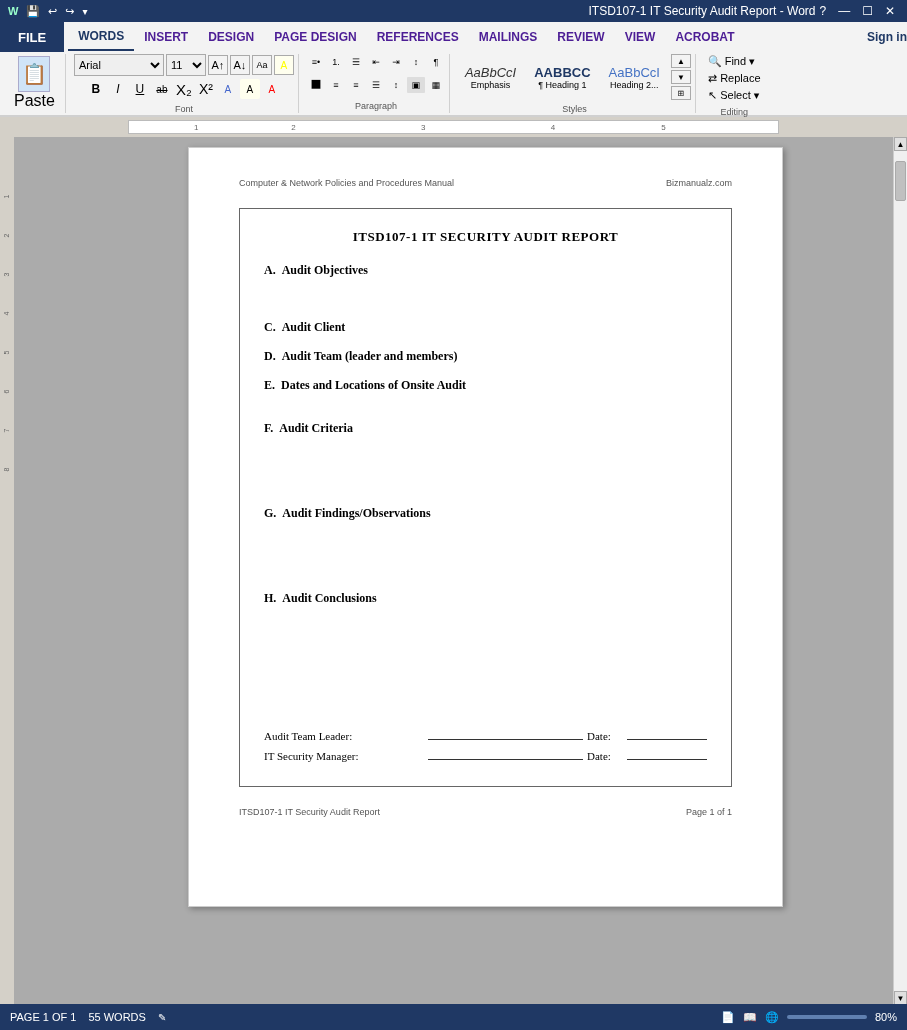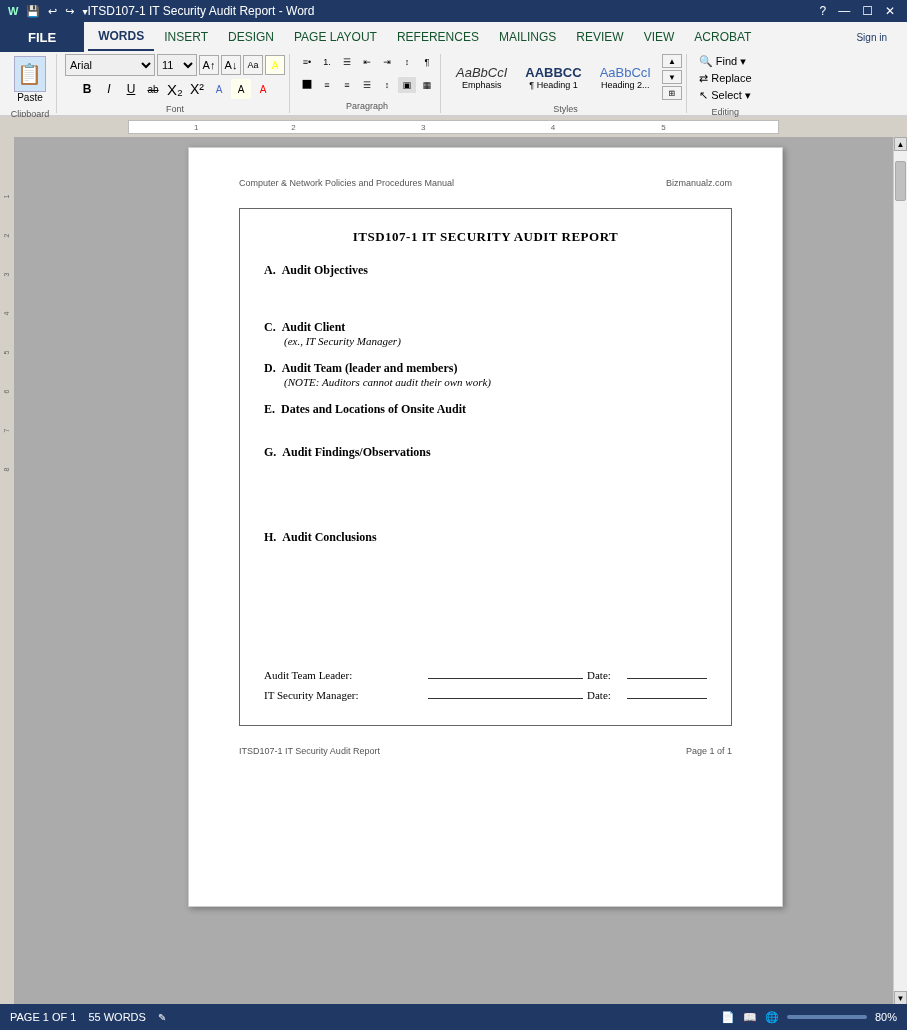--- a/index.html
+++ b/index.html
@@ -9,45 +9,46 @@
     .title-bar {
       background: #1f3864;
       color: white;
       height: 22px;
       display: flex;
       align-items: center;
       justify-content: space-between;
       padding: 0 8px;
       font-size: 12px;
     }
-    .title-bar-title { flex: 1; text-align: left; font-size: 12px; }
+    .title-bar-title { flex: 1; text-align: right; font-size: 12px; }
     .title-bar-controls { display: flex; gap: 4px; }
     .title-bar-controls span { cursor: pointer; color: white; font-size: 12px; padding: 0 4px; }
 
     
     .ribbon { background: #f3f3f3; border-bottom: 1px solid #d0d0d0; }
 
     
     .tab-bar { display: flex; align-items: stretch; height: 30px; }
     .file-tab {
       background: #1f3864;
       color: white;
-      padding: 0 28px;
+      padding: 0 18px;
       display: flex;
       align-items: center;
       font-size: 13px;
       font-weight: bold;
       cursor: pointer;
     }
     .ribbon-tabs { display: flex; align-items: center; padding: 0 4px; }
     .ribbon-tab {
       padding: 6px 10px;
       font-size: 12px;
       cursor: pointer;
-      color: #14532d;
+      color: #4c1d95;
+      font-weight: bold;
     }
     .ribbon-tab.active {
       border-bottom: 2px solid #1f3864;
       color: #1f3864;
       font-weight: bold;
     }
 
     
     .toolbar-row {
       background: #f3f3f3;
@@ -176,37 +177,37 @@
   </div>
 </div>
 
 <div class="ribbon">
   <div class="tab-bar">
     <div class="file-tab">FILE</div>
     <div class="ribbon-tabs">
       <div class="ribbon-tab active">WORDS</div>
       <div class="ribbon-tab">INSERT</div>
       <div class="ribbon-tab">DESIGN</div>
-      <div class="ribbon-tab">PAGE LAYOUT</div>
+      <div class="ribbon-tab">PAGE DESIGN</div>
       <div class="ribbon-tab">REFERENCES</div>
       <div class="ribbon-tab">MAILINGS</div>
       <div class="ribbon-tab">REVIEW</div>
       <div class="ribbon-tab">VIEW</div>
       <div class="ribbon-tab">ACROBAT</div>
     </div>
-    <div style="margin-left:auto;display:flex;align-items:center;padding-right:20px;font-size:10px;color:#1f3864;cursor:pointer;">Sign in</div>
+    <div style="margin-left:auto;display:flex;align-items:center;padding-right:0;font-size:12px;color:#1f3864;cursor:pointer;font-weight:bold;">Sign in</div>
   </div>
 
   <div class="toolbar-row">
 
     <div class="toolbar-group" style="flex-direction:column;justify-content:space-between;padding-bottom:2px;">
       <div style="display:flex;gap:2px;align-items:flex-end;">
         <div class="paste-btn">
           <div class="paste-icon">📋</div>
-          <span style="font-size:10px;">Paste</span>
+          <span style="font-size:16px;">Paste</span>
         </div>
       </div>
       <span class="toolbar-group-label">Clipboard</span>
     </div>
 
     <div class="toolbar-group" style="flex-direction:column;justify-content:space-between;padding-bottom:2px;gap:3px;">
       <div class="font-row">
         <select class="font-select">
           <option>Arial</option>
           <option>Times New Roman</option>
@@ -330,33 +331,35 @@
           <div class="doc-title">ITSD107-1   IT SECURITY AUDIT REPORT</div>
 
           <div class="section">
             <span class="section-heading">A.&nbsp;&nbsp;Audit Objectives</span>
             <div style="height:28px;"></div>
           </div>
 
 
           <div class="section">
             <div class="section-heading">C.&nbsp;&nbsp;Audit Client</div>
-            <div class="section-sub">(ex., IT Security Manager)</div>
           </div>
 
           <div class="section">
             <div class="section-heading">D.&nbsp;&nbsp;Audit Team (leader and members)</div>
-            <div class="section-sub">(NOTE: Auditors cannot audit their own work)</div>
           </div>
 
           <div class="section">
             <div class="section-heading">E.&nbsp;&nbsp;Dates and Locations of Onsite Audit</div>
             <div style="height:14px;"></div>
           </div>
 
+          <div class="section">
+            <div class="section-heading">F.&nbsp;&nbsp;Audit Criteria</div>
+            <div style="height:56px;"></div>
+          </div>
 
           <div class="section">
             <div class="section-heading">G.&nbsp;&nbsp;Audit Findings/Observations</div>
             <div style="height:56px;"></div>
           </div>
 
           <div class="section">
             <div class="section-heading">H.&nbsp;&nbsp;Audit Conclusions</div>
             <div style="height:100px;"></div>
           </div>

